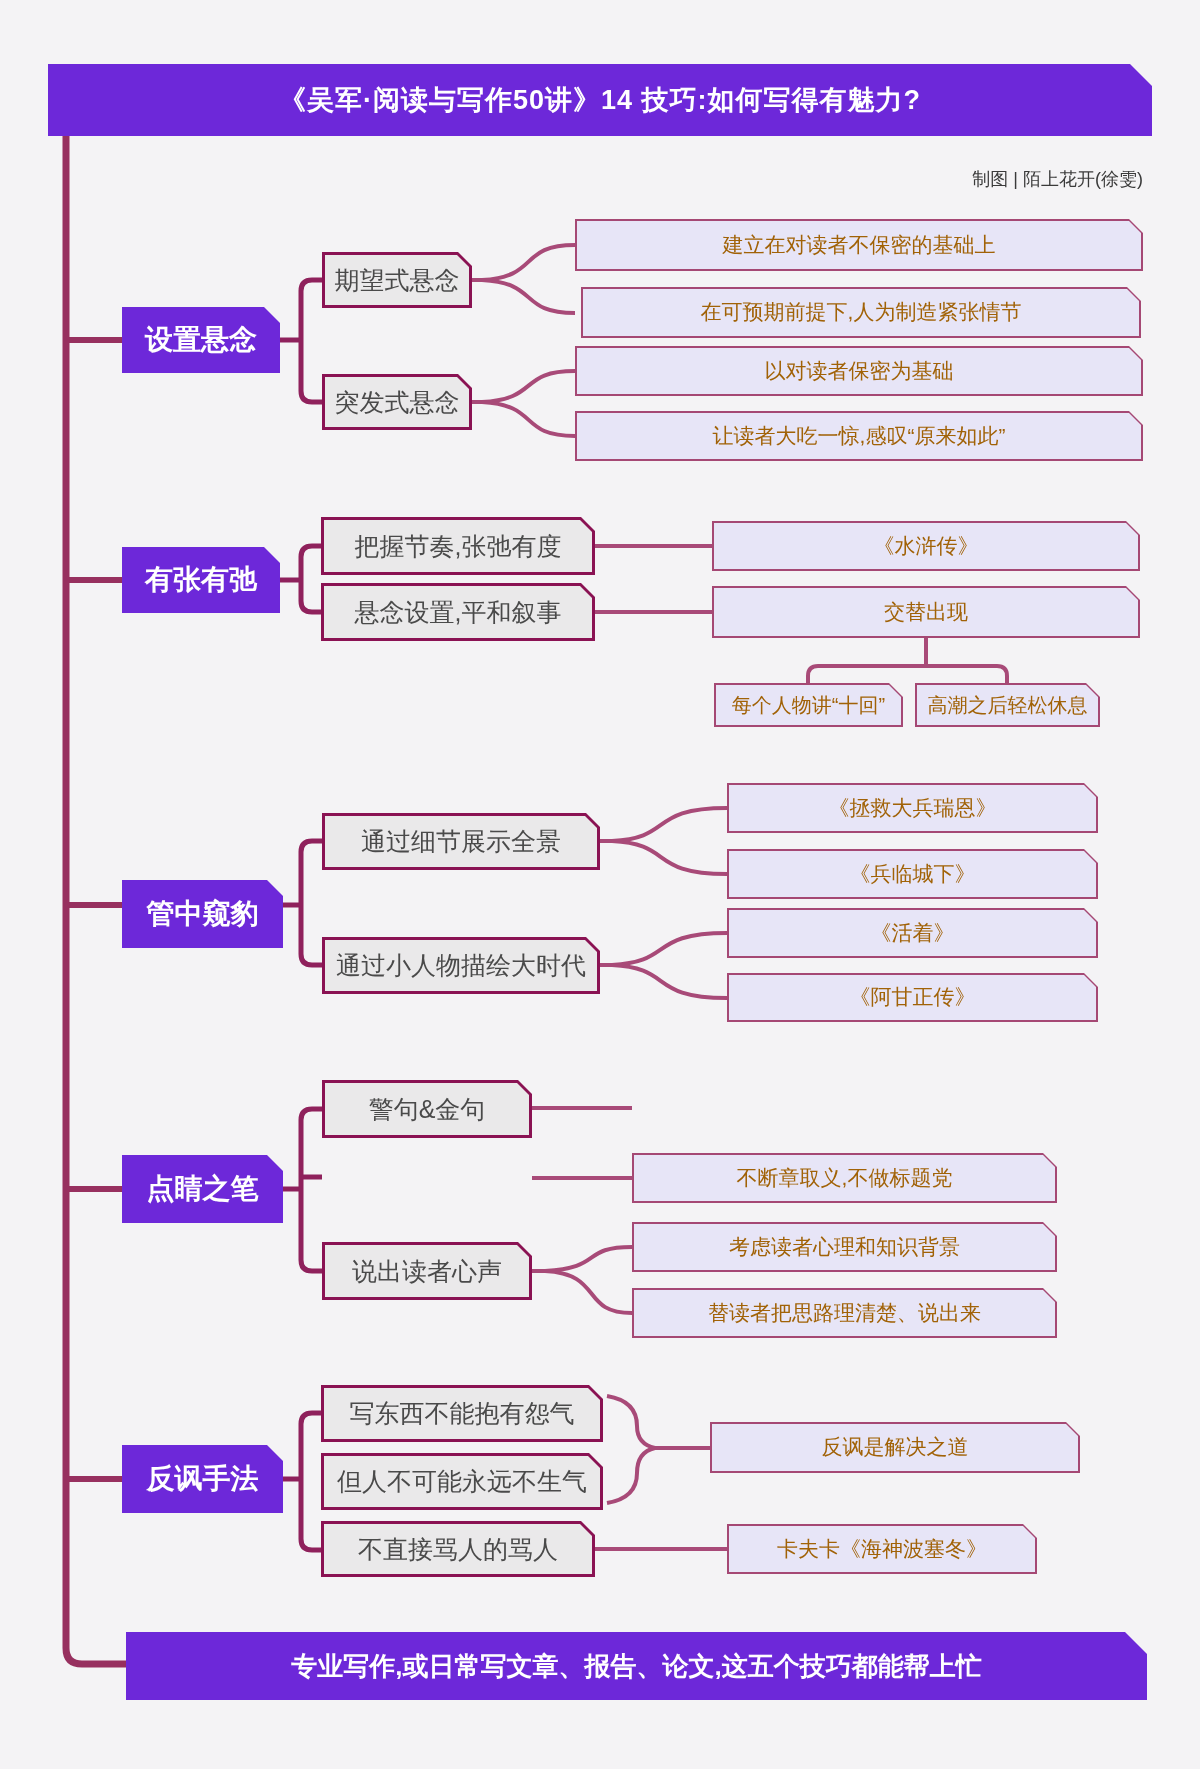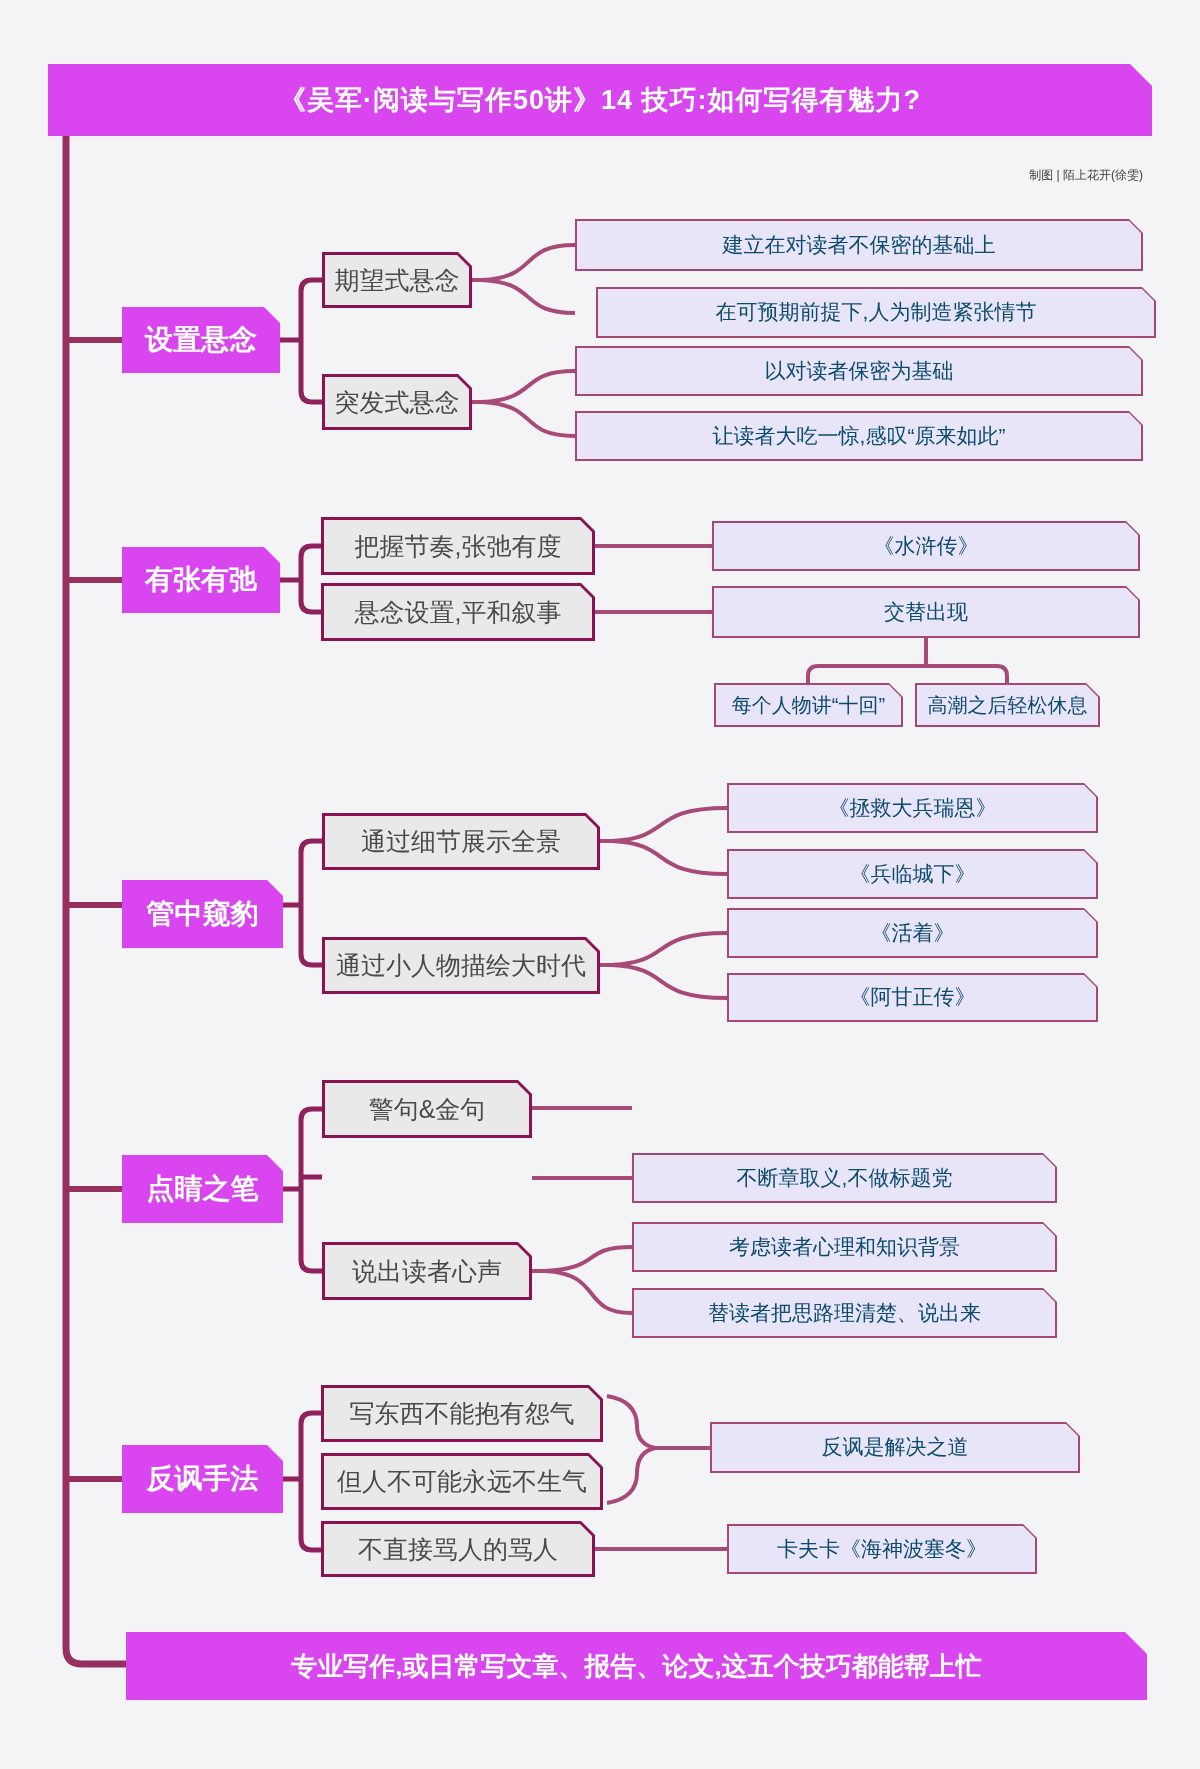--- a/index.html
+++ b/index.html
@@ -11,42 +11,42 @@
     position:relative;
     width:1200px;height:1769px;
     background:#f4f3f5;
     overflow:hidden;
     margin:0 auto;
   }
   #wires{position:absolute;left:0;top:0;z-index:1;}
   .box{position:absolute;box-sizing:border-box;z-index:2;}
   .solid{
     display:flex;align-items:center;justify-content:center;
-    background:#d946ef;color:#ffffff;font-weight:700;text-align:center;
+    background:#6d28d9;color:#ffffff;font-weight:700;text-align:center;
   }
   .dual .in{
     position:absolute;display:flex;align-items:center;justify-content:center;
     text-align:center;line-height:1.15;
   }
   
   .c22{clip-path:polygon(0 0,calc(100% - 22px) 0,100% 22px,100% 100%,0 100%);}
   .c16{clip-path:polygon(0 0,calc(100% - 16px) 0,100% 16px,100% 100%,0 100%);}
   .c14{clip-path:polygon(0 0,calc(100% - 14px) 0,100% 14px,100% 100%,0 100%);}
   .c12{clip-path:polygon(0 0,calc(100% - 12px) 0,100% 12px,100% 100%,0 100%);}
   .title{font-size:27px;letter-spacing:1px;}
   .section{font-size:28px;}
   .footer{font-size:26px;}
   .l2{background:#8a1253;}
   .l2 .in{inset:3px;background:#eae9ea;color:#4a4a4a;font-size:25px;}
   .leaf{background:#a54874;}
-  .leaf .in{inset:2px;background:#e7e5f7;color:#0c4a6e;font-size:21px;}
+  .leaf .in{inset:2px;background:#e7e5f7;color:#a16207;font-size:21px;}
   .subleaf .in{font-size:20px;}
   .credit{
     position:absolute;z-index:2;text-align:right;
-    font-size:12px;color:#3a3a3a;
+    font-size:18px;color:#3a3a3a;
   }
 </style>
 </head>
 <body>
 
 <div id="canvas">
 
   <svg id="wires" width="1200" height="1769" viewBox="0 0 1200 1769">
 
     <g stroke="#97305f" stroke-width="7" fill="none">
@@ -154,21 +154,21 @@
   <div class="box dual l2 c14" style="left:321px;top:1453px;width:282px;height:57px;">
     <div class="in c12">但人不可能永远不生气</div>
   </div>
   <div class="box dual l2 c14" style="left:321px;top:1521px;width:274px;height:56px;">
     <div class="in c12">不直接骂人的骂人</div>
   </div>
 
   <div class="box dual leaf c14" style="left:575px;top:219px;width:568px;height:52px;">
     <div class="in c12">建立在对读者不保密的基础上</div>
   </div>
-  <div class="box dual leaf c14" style="left:596px;top:287px;width:560px;height:51px;">
+  <div class="box dual leaf c14" style="left:581px;top:287px;width:560px;height:51px;">
     <div class="in c12">在可预期前提下,人为制造紧张情节</div>
   </div>
   <div class="box dual leaf c14" style="left:575px;top:346px;width:568px;height:50px;">
     <div class="in c12">以对读者保密为基础</div>
   </div>
   <div class="box dual leaf c14" style="left:575px;top:411px;width:568px;height:50px;">
     <div class="in c12">让读者大吃一惊,感叹“原来如此”</div>
   </div>
 
   <div class="box dual leaf c14" style="left:712px;top:521px;width:428px;height:50px;">

